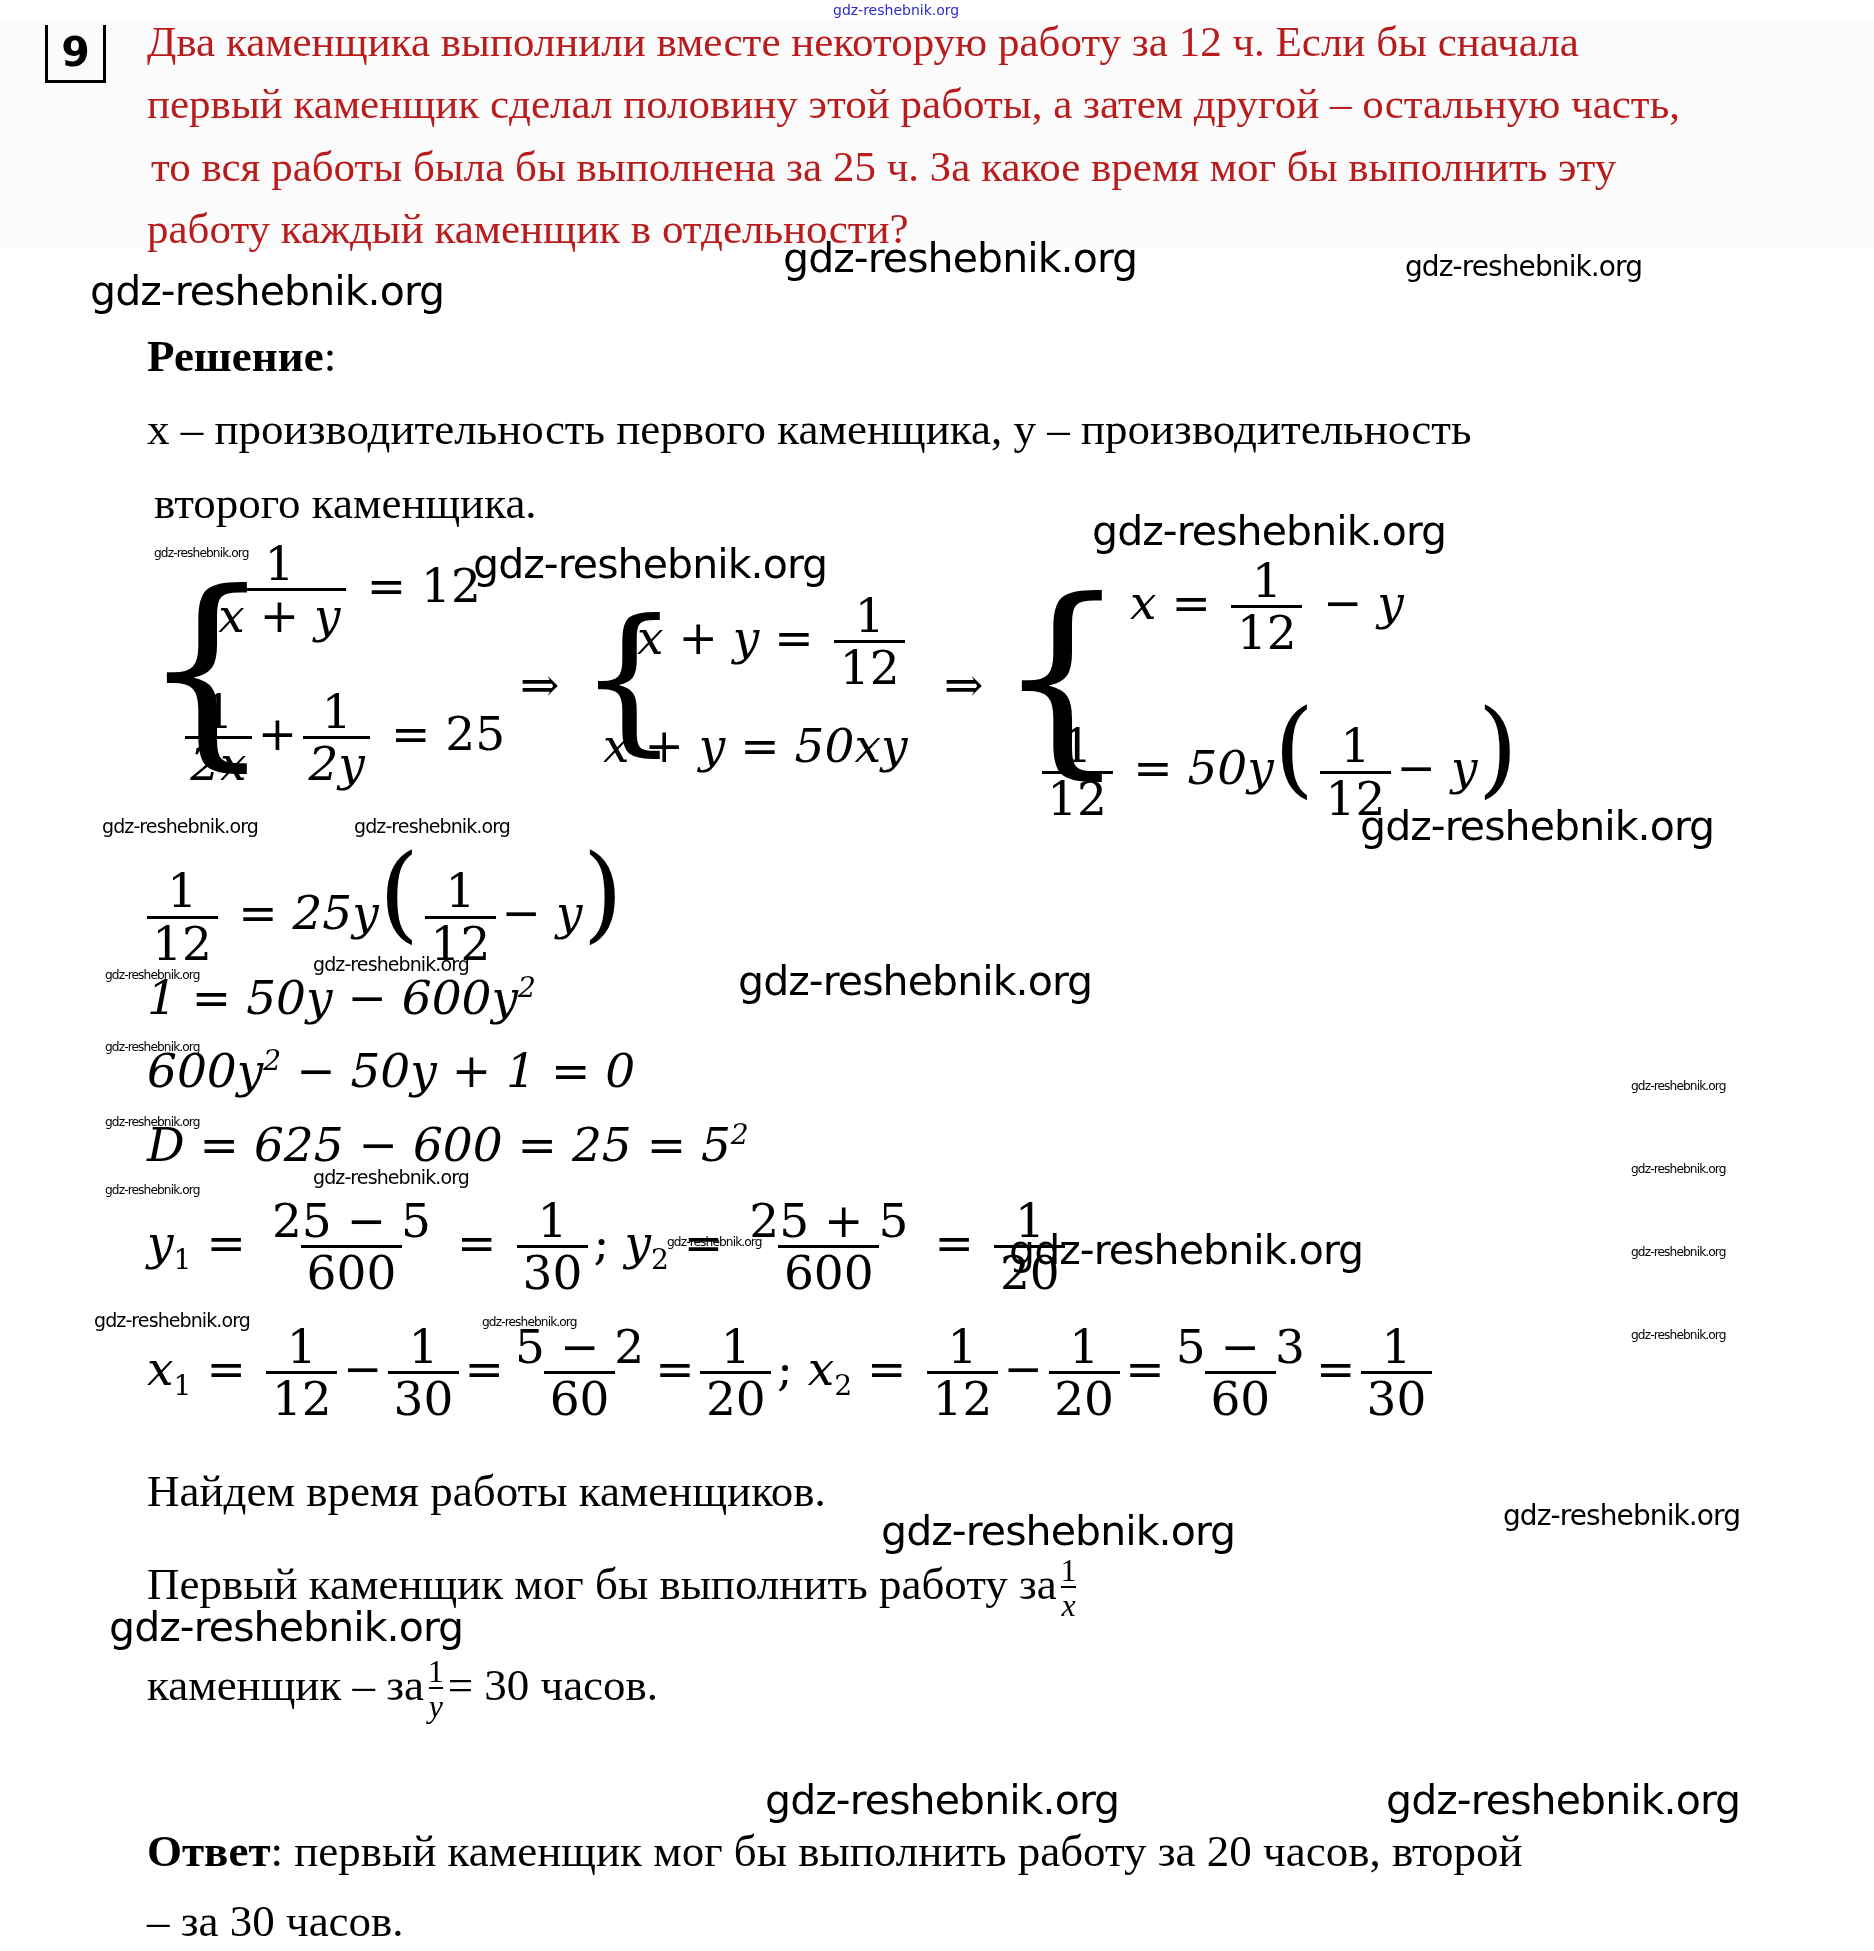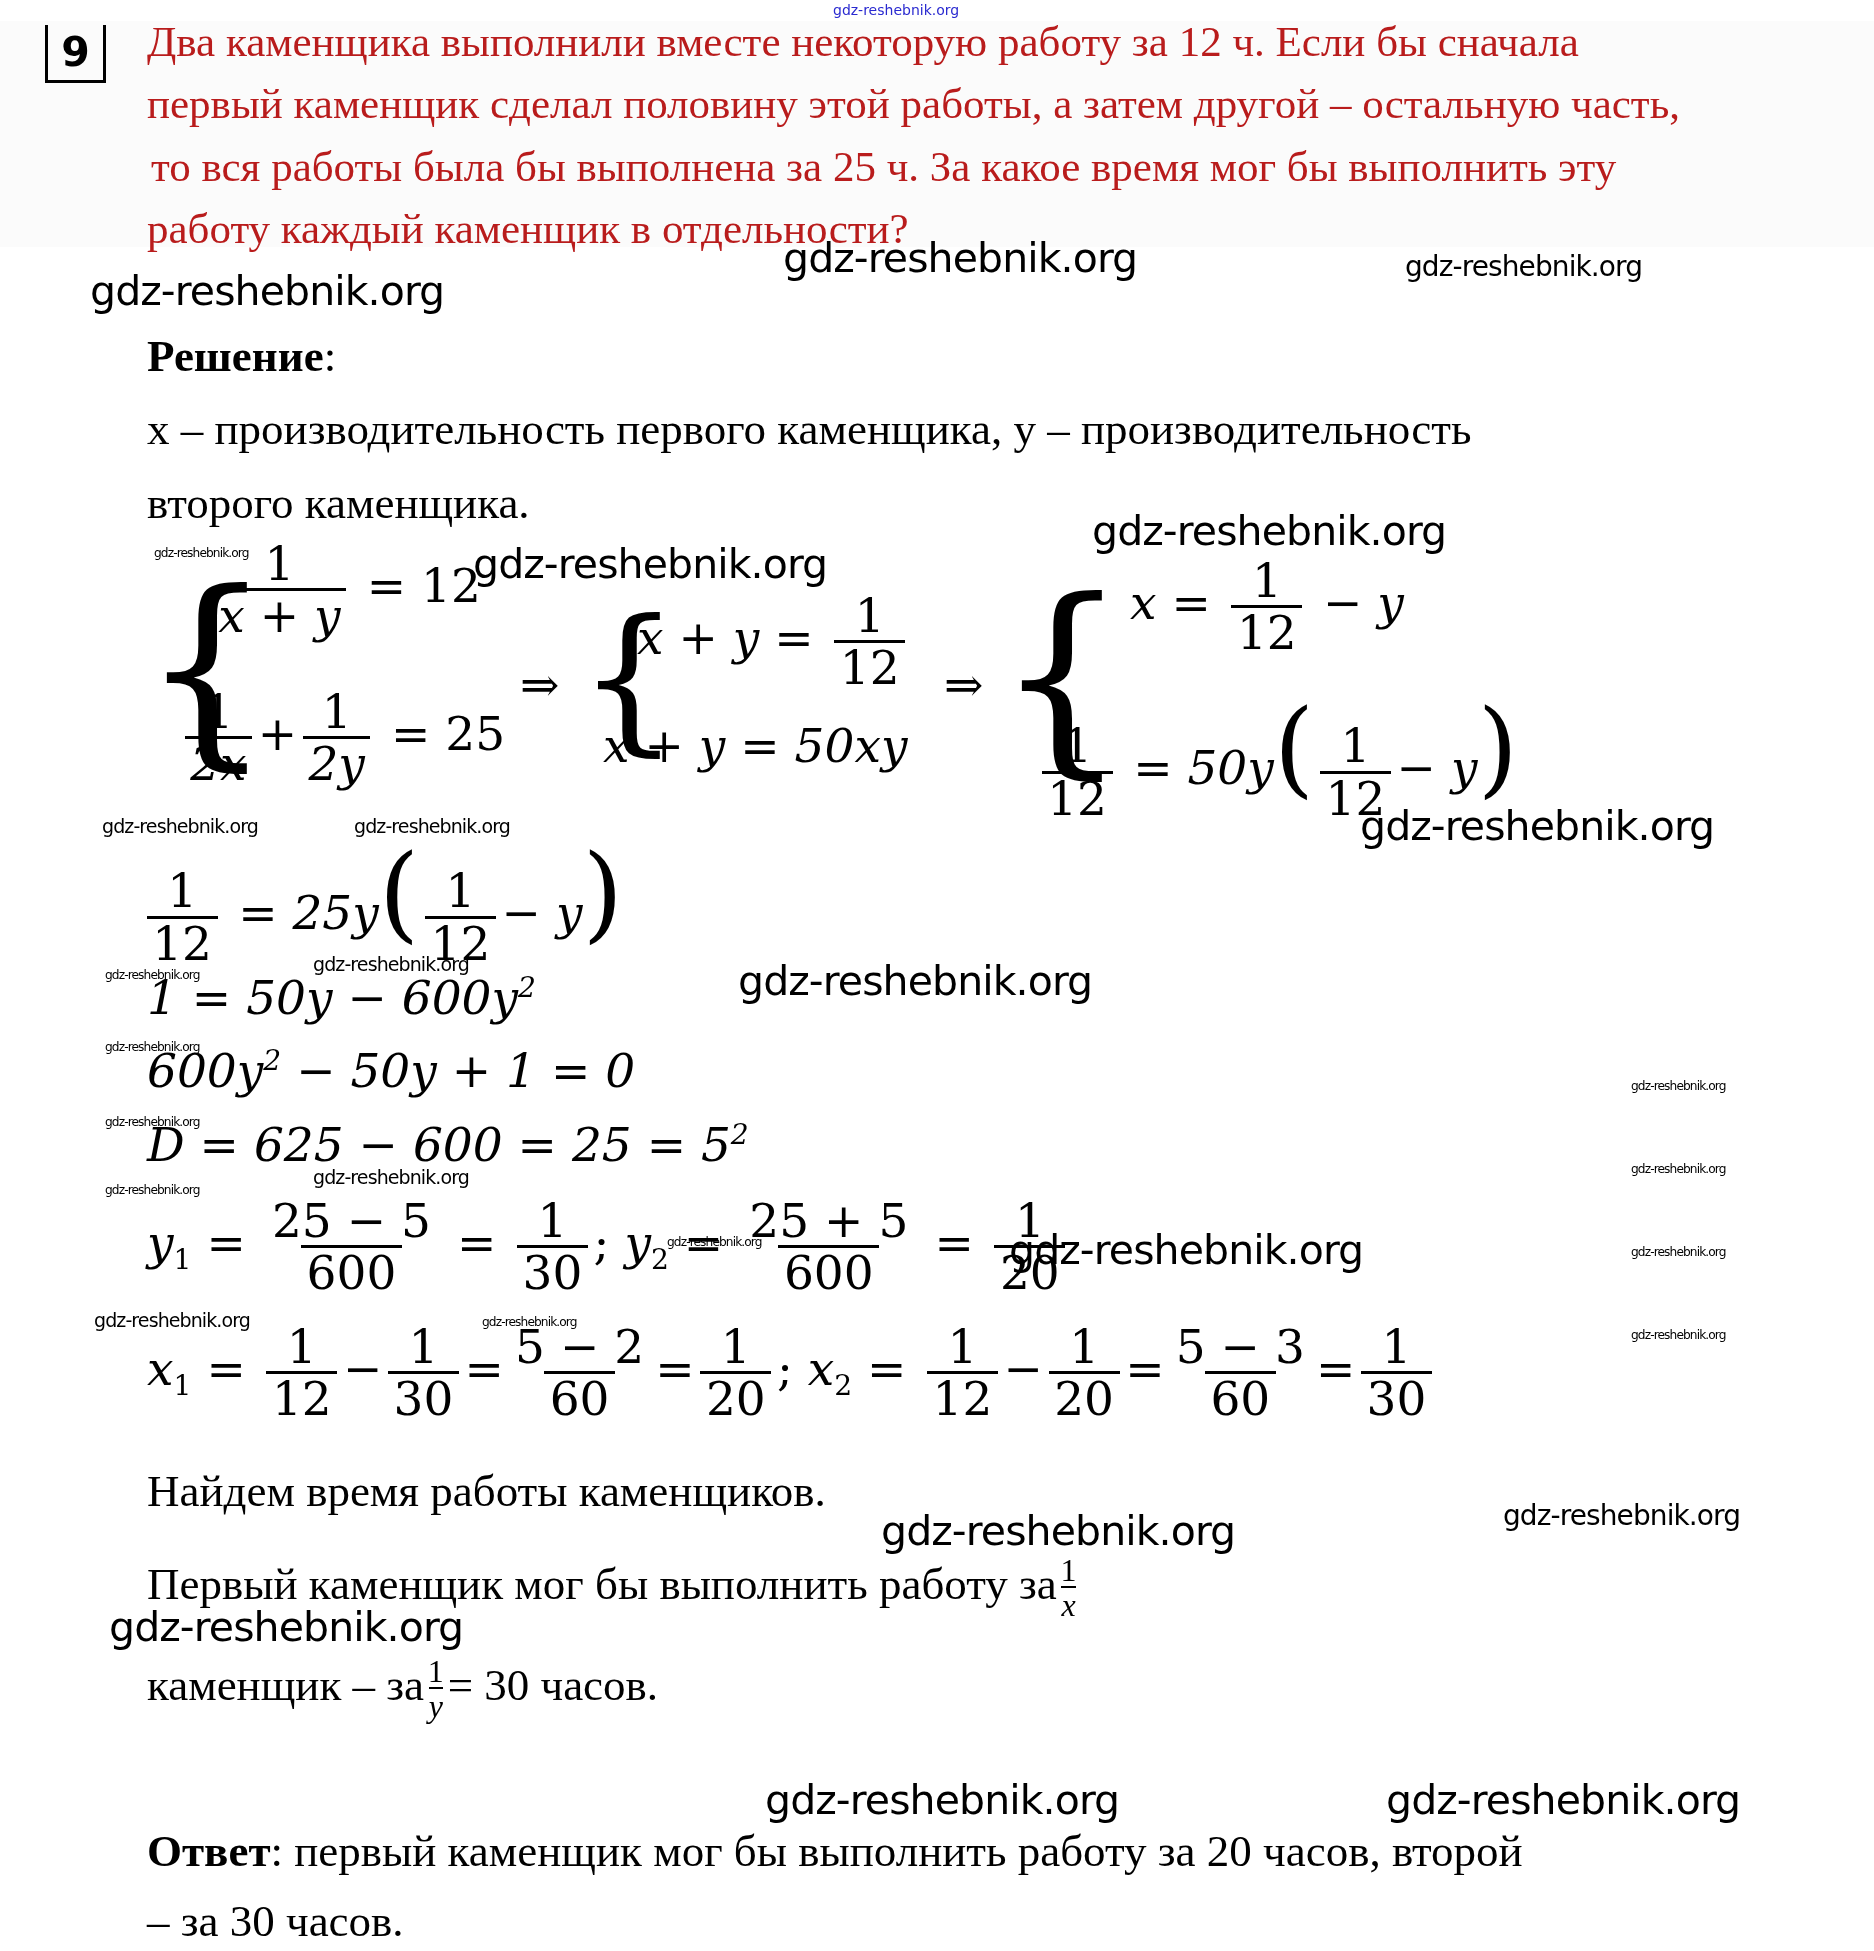--- a/index.html
+++ b/index.html
@@ -56,21 +56,21 @@
 
 <div class="abs wm wm-xl" style="left:783px; top:234px;">gdz-reshebnik.org</div>
 <div class="abs wm wm-m" style="left:1405px; top:250px;">gdz-reshebnik.org</div>
 <div class="abs wm wm-xl" style="left:90px; top:267px;">gdz-reshebnik.org</div>
 
 <div class="abs body-line" style="left:147px; top:328px;">
   <span class="bold">Решение</span><span>:</span>
 </div>
 
 <div class="abs body-line" style="left:147px; top:401px;">x – производительность первого каменщика, y – производительность</div>
-<div class="abs body-line" style="left:147px; top:475px;">второго каменщика.</div>
+<div class="abs body-line" style="left:154px; top:475px;">второго каменщика.</div>
 
 <div class="abs wm wm-xl" style="left:1092px; top:507px;">gdz-reshebnik.org</div>
 <div class="abs wm wm-xs" style="left:154px; top:546px;">gdz-reshebnik.org</div>
 <div class="abs wm wm-xl" style="left:473px; top:540px;">gdz-reshebnik.org</div>
 
 <div class="abs brace" style="left:141px; top:546px; font-size:207px; line-height:245px;">{</div>
 <div class="abs math" style="left:207px; top:539px;">
   <span class="frac">
       <span class="n">1</span>
       <span class="d mi">x + y</span>

